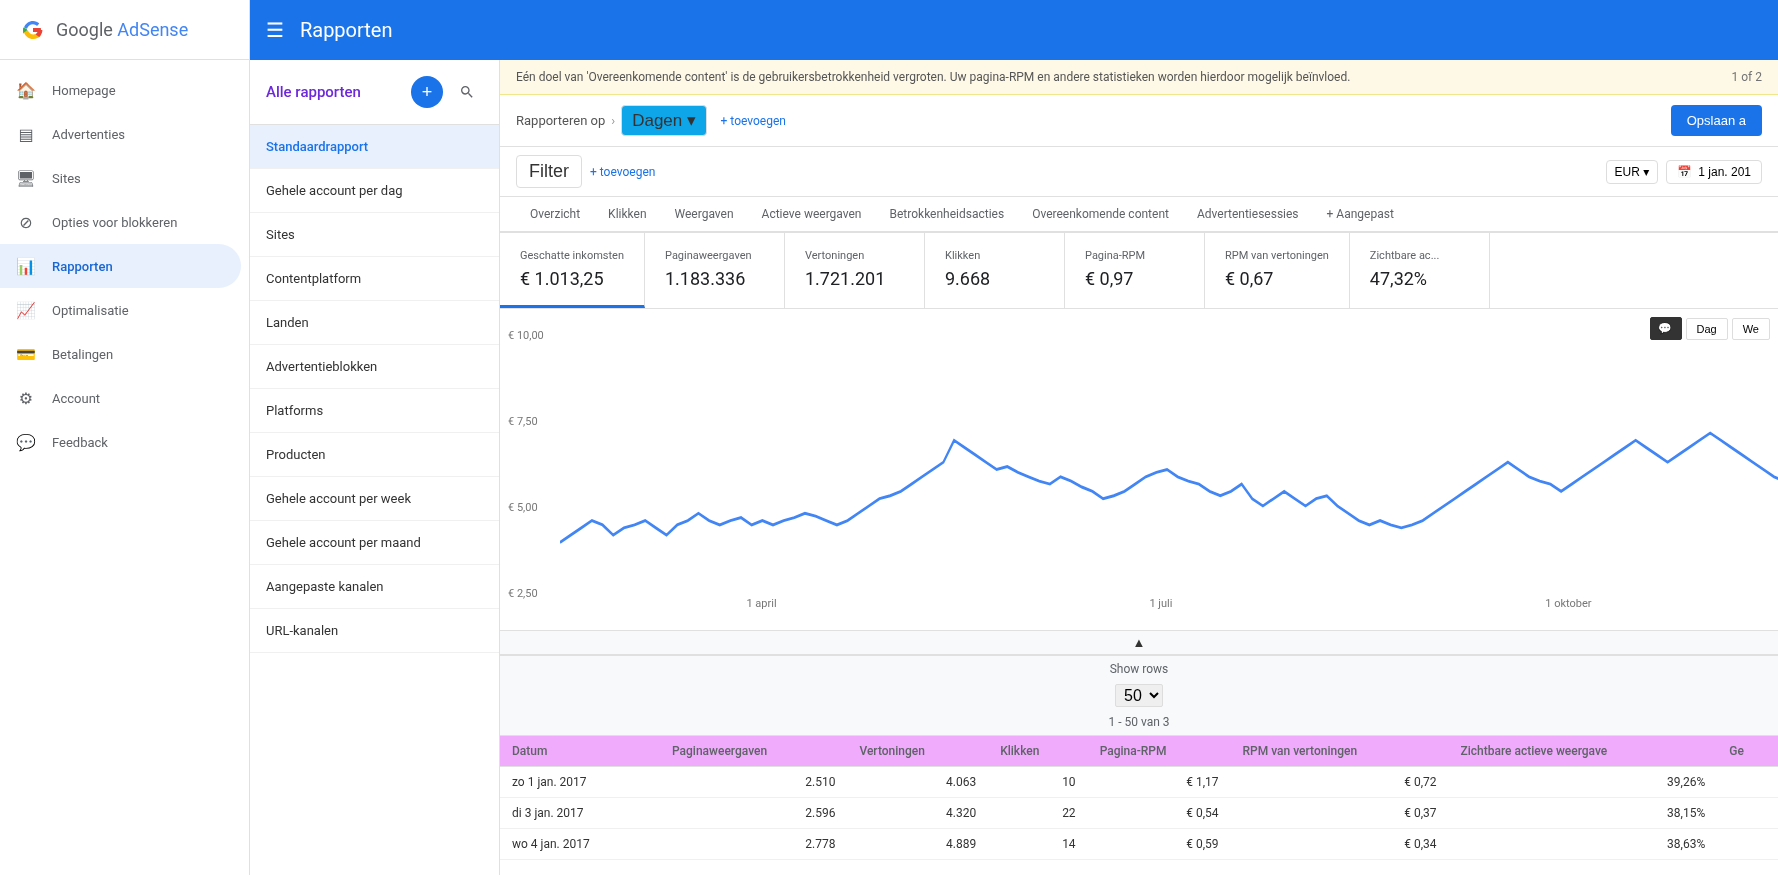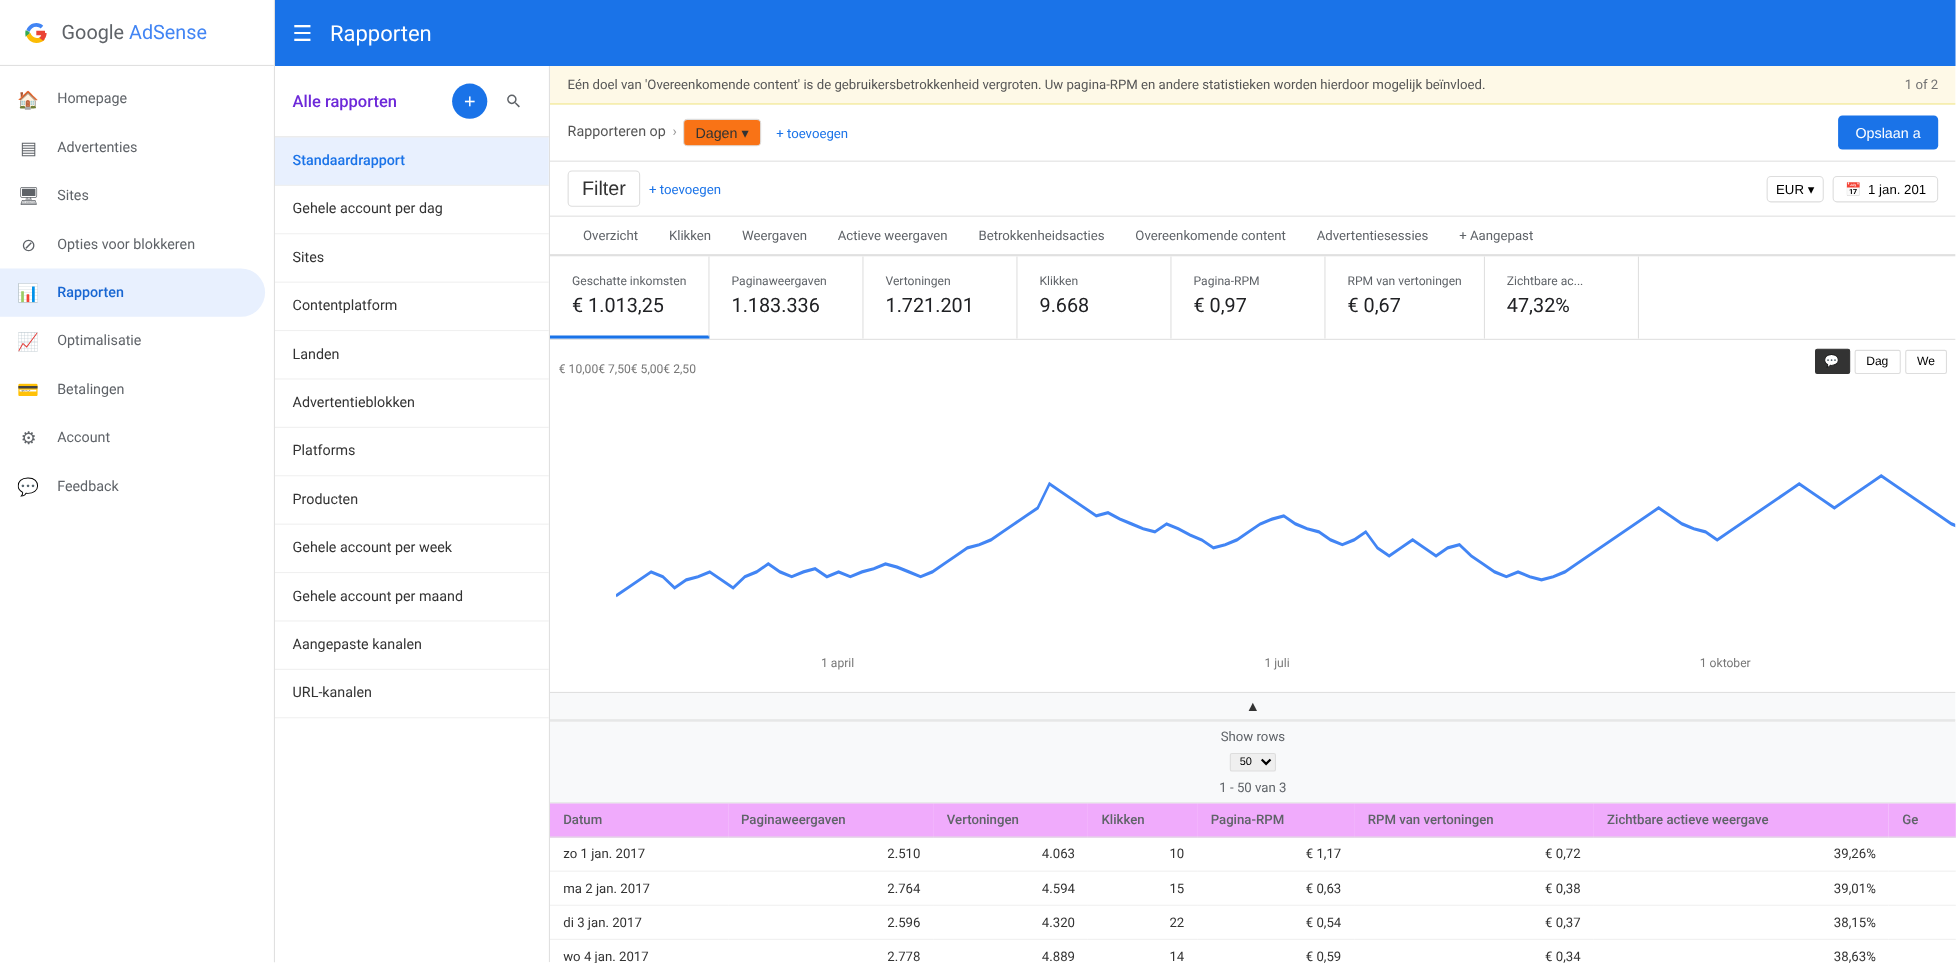--- a/index.html
+++ b/index.html
@@ -192,23 +192,23 @@
     .breadcrumb-chevron { color: #999; }
     .period-select {
       display: flex;
       align-items: center;
       gap: 4px;
     }
     .period-btn {
       border: 1px solid #ddd;
       border-radius: 4px;
       padding: 4px 10px;
-      font-size: 13px;
-      cursor: pointer;
-      background: #f97316;
+      font-size: 17px;
+      cursor: pointer;
+      background: #0ea5e9;
       color: #333;
     }
     .add-link {
       color: #1a73e8;
       font-size: 12px;
       cursor: pointer;
       margin-left: 8px;
     }
     .toolbar-right {
       display: flex;
@@ -357,21 +357,21 @@
       padding: 4px 8px;
       font-size: 11px;
       cursor: pointer;
       border-radius: 2px;
     }
     .y-axis-labels {
       position: absolute;
       left: 8px;
       top: 20px;
       display: flex;
-      flex-direction: row;
+      flex-direction: column;
       justify-content: space-between;
       height: calc(100% - 50px);
       font-size: 11px;
       color: #777;
     }
     .x-axis-labels {
       position: absolute;
       bottom: 20px;
       left: 60px;
       right: 0;
@@ -396,21 +396,21 @@
       background: #f8f9fa;
       border-bottom: 1px solid #e0e0e0;
       font-size: 12px;
       color: #5f6368;
       gap: 8px;
       flex-direction: column;
     }
     .rows-select {
       border: 1px solid #ddd;
       padding: 1px 4px;
-      font-size: 10px;
+      font-size: 16px;
       border-radius: 2px;
     }
     table {
       width: 100%;
       border-collapse: collapse;
       font-size: 12px;
     }
     thead th {
       background: #f0abfc;
       padding: 8px 12px;
@@ -663,30 +663,20 @@
                   <td>zo 1 jan. 2017</td>
                   <td>2.510</td>
                   <td>4.063</td>
                   <td>10</td>
                   <td>€ 1,17</td>
                   <td>€ 0,72</td>
                   <td>39,26%</td>
                   <td></td>
                 </tr>
                 <tr>
-                  <td>ma 2 jan. 2017</td>
-                  <td>2.764</td>
-                  <td>4.594</td>
-                  <td>15</td>
-                  <td>€ 0,63</td>
-                  <td>€ 0,38</td>
-                  <td>39,01%</td>
-                  <td></td>
-                </tr>
-                <tr>
                   <td>di 3 jan. 2017</td>
                   <td>2.596</td>
                   <td>4.320</td>
                   <td>22</td>
                   <td>€ 0,54</td>
                   <td>€ 0,37</td>
                   <td>38,15%</td>
                   <td></td>
                 </tr>
                 <tr>

